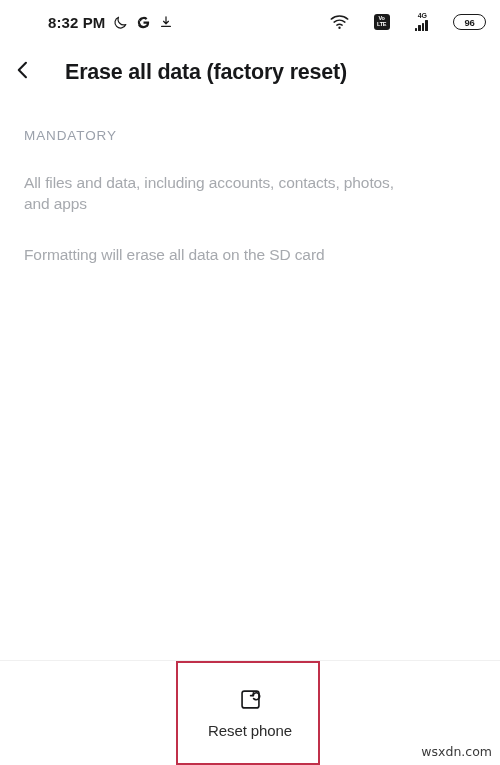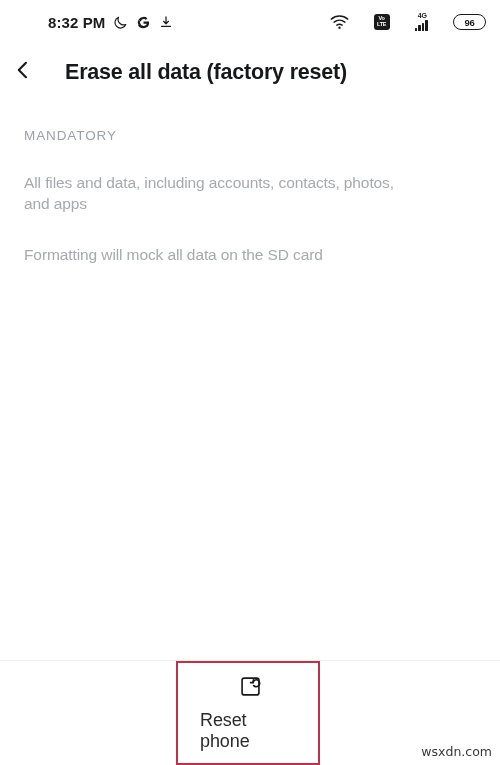--- a/index.html
+++ b/index.html
@@ -191,21 +191,21 @@
   }
   .reset-icon {
     width: 24px;
     height: 24px;
     display: flex;
     align-items: center;
     justify-content: center;
   }
   .reset-label {
     margin-top: 11px;
-    font-size: 18px;
+    font-size: 15px;
     color: #2b2b2b;
     letter-spacing: -0.1px;
   }
 
   
   .highlight-box {
     position: absolute;
     left: 176px;
     top: 661px;
     width: 144px;
@@ -301,21 +301,21 @@
 
 <div class="content">
 
   <div class="section-label">MANDATORY</div>
 
   <div class="list-item">
     <div class="item-desc">All files and data, including accounts, contacts, photos, and apps</div>
   </div>
 
   <div class="list-item">
-    <div class="item-desc">Formatting will mock all data on the SD card</div>
+    <div class="item-desc">Formatting will erase all data on the SD card</div>
   </div>
 
 </div>
 
 <div class="bottom-divider"></div>
 
 <div class="bottom-bar">
   <div class="reset-action">
     <span class="reset-icon">
       <svg width="23" height="23" viewBox="0 0 24 24">

